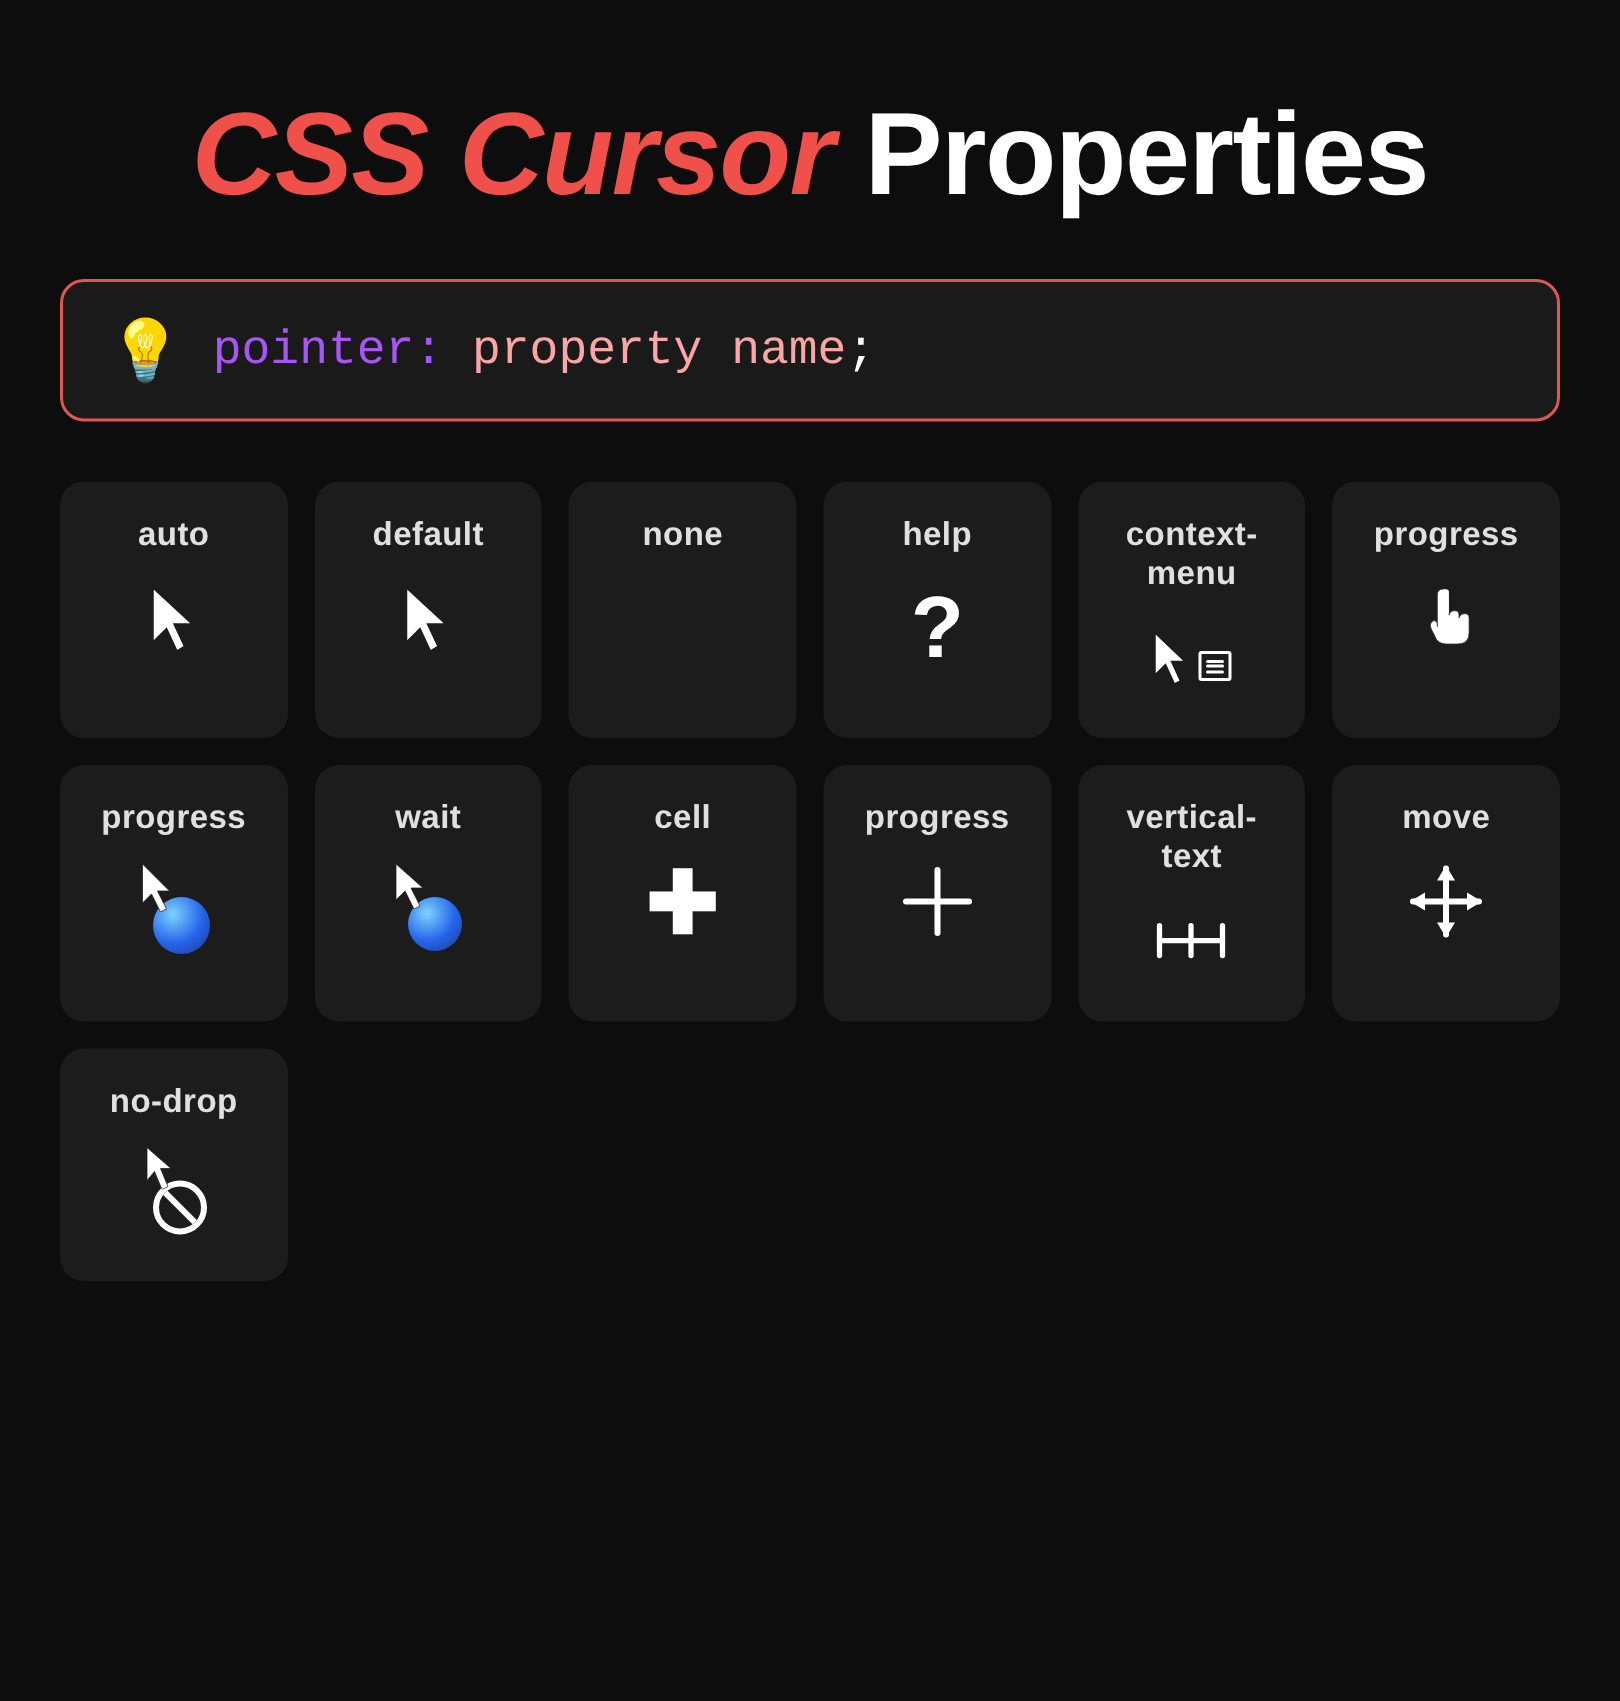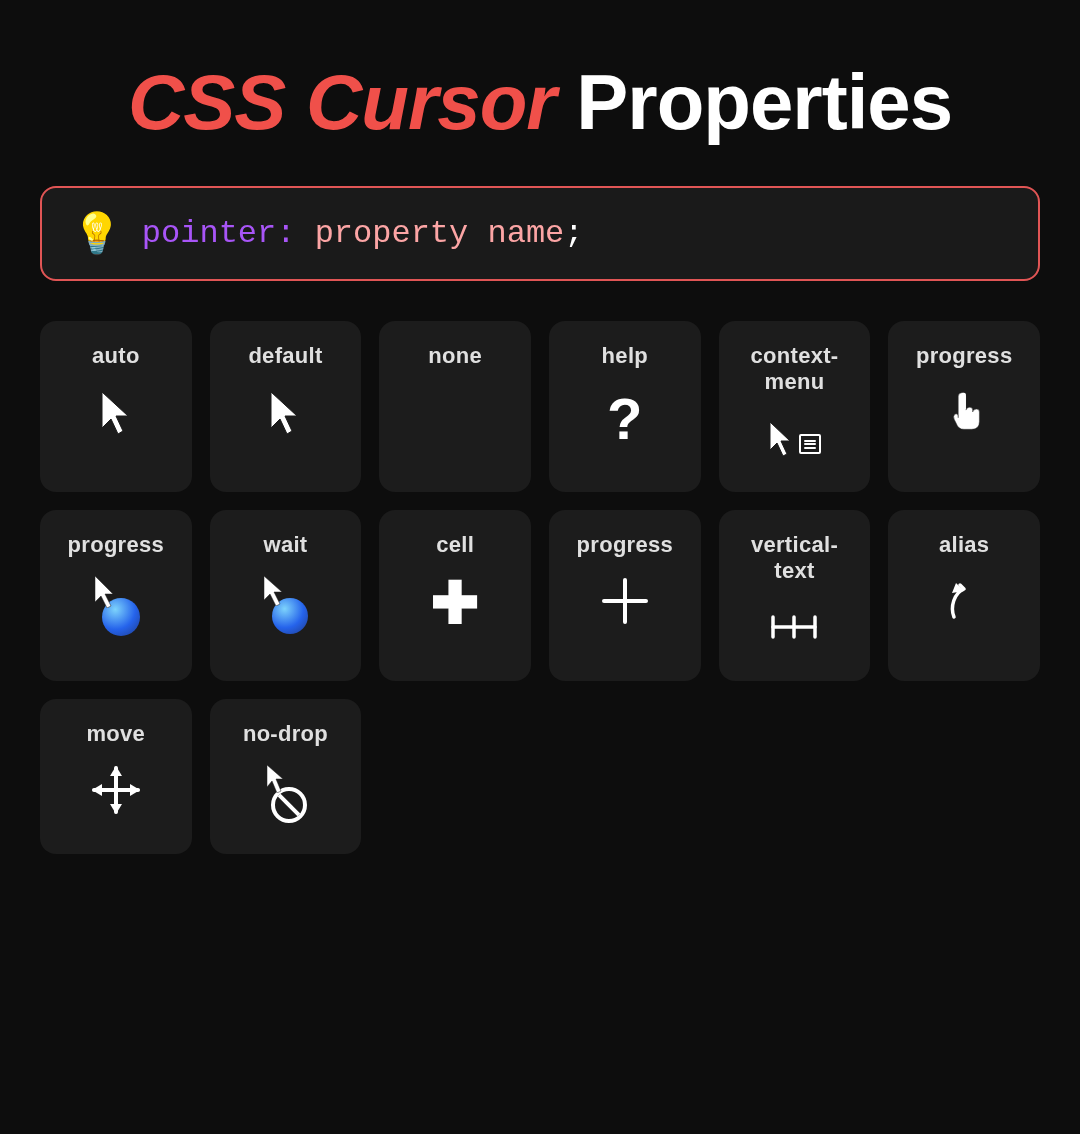--- a/index.html
+++ b/index.html
@@ -240,31 +240,20 @@
     <div class="card-icon">
       <svg width="52" height="30" viewBox="0 0 52 30" fill="none">
         <line x1="5" y1="15" x2="47" y2="15" stroke="white" stroke-width="3.5" stroke-linecap="round"></line>
         <line x1="26" y1="5" x2="26" y2="25" stroke="white" stroke-width="3.5" stroke-linecap="round"></line>
         <line x1="5" y1="5" x2="5" y2="25" stroke="white" stroke-width="3.5" stroke-linecap="round"></line>
         <line x1="47" y1="5" x2="47" y2="25" stroke="white" stroke-width="3.5" stroke-linecap="round"></line>
       </svg>
     </div>
   </div>
 
-  <div class="card">
-    <span class="card-label">alias</span>
-    <div class="card-icon">
-      <svg width="40" height="48" viewBox="0 0 40 48" fill="none">
-        <path d="M22 44 C22 44 8 30 8 16 C8 10 14 6 20 8 C18 4 24 0 28 4 C32 8 30 14 26 16 L34 40 Z" fill="white" opacity="0"></path>
-
-        <path d="M10 40 C6 30 10 16 20 12 L16 8" stroke="white" stroke-width="3.5" fill="none" stroke-linecap="round" stroke-linejoin="round"></path>
-        <polygon points="12,6 20,14 8,16" fill="white"></polygon>
-      </svg>
-    </div>
-  </div>
 
 
   <div class="card">
     <span class="card-label">move</span>
     <div class="card-icon">
       <svg width="52" height="52" viewBox="0 0 52 52" fill="none">
         <line x1="26" y1="4" x2="26" y2="48" stroke="white" stroke-width="4" stroke-linecap="round"></line>
         <line x1="4" y1="26" x2="48" y2="26" stroke="white" stroke-width="4" stroke-linecap="round"></line>
         <polygon points="26,2 20,12 32,12" fill="white"></polygon>
         <polygon points="26,50 20,40 32,40" fill="white"></polygon>

